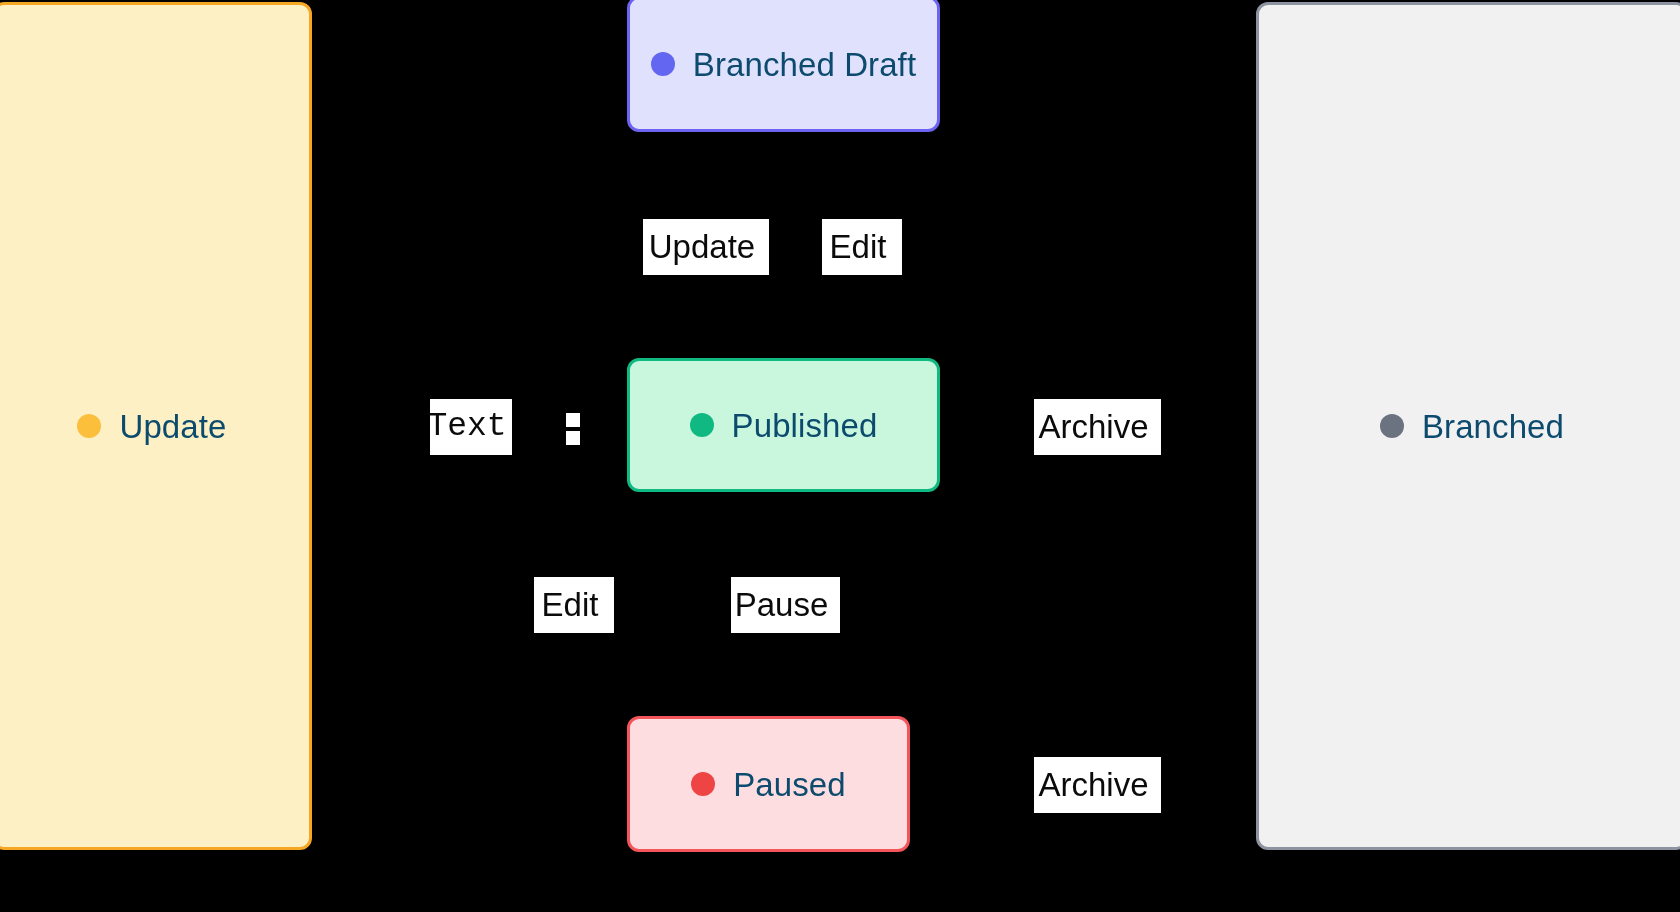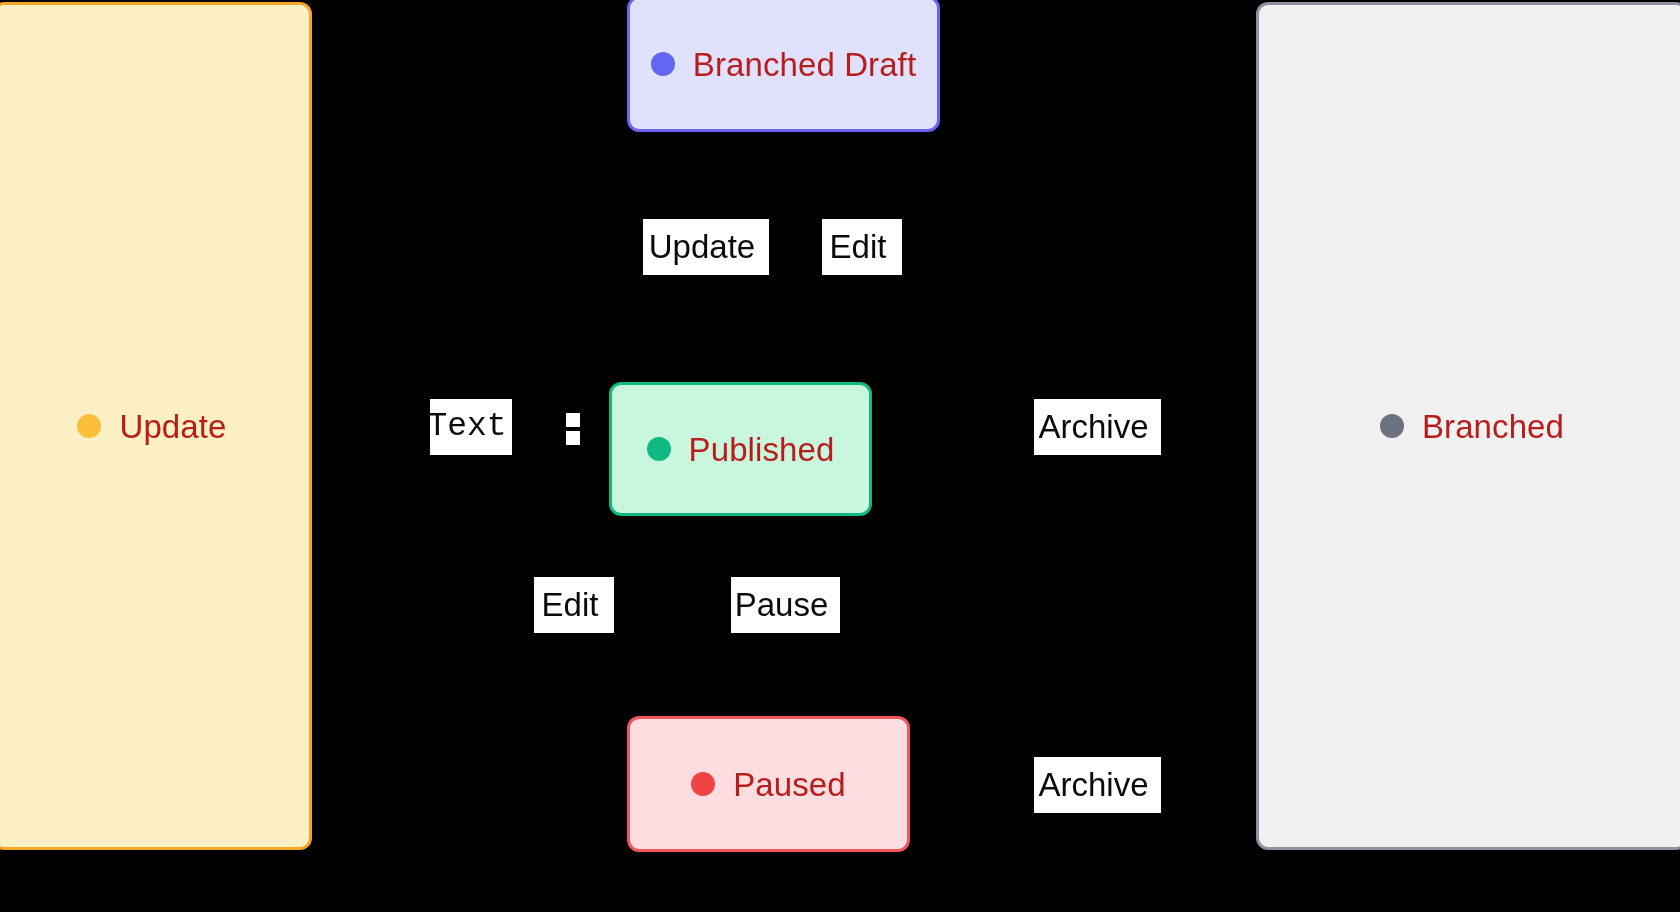--- a/index.html
+++ b/index.html
@@ -35,21 +35,21 @@
   }
   .node-dot {
     width: 24px;
     height: 24px;
     border-radius: 50%;
     flex: 0 0 auto;
   }
   .node-label {
     font-size: 33px;
     line-height: 1;
-    color: #b91c1c;
+    color: #0c4a6e;
     letter-spacing: 0.1px;
   }
 
   
   .edge-label {
     position: absolute;
     box-sizing: border-box;
     background: #ffffff;
     color: #0b0b0b;
     font-size: 33px;
@@ -79,21 +79,21 @@
     </div>
   </div>
 
   <div class="node" id="node-branched-draft" style="left: 627px; top: -4px; width: 313px; height: 136px; background: rgb(224, 226, 253); border-color: rgb(108, 99, 240); border-width: 3px;">
     <div class="node-inner">
       <span class="node-dot" style="background: rgb(99, 102, 241);"></span>
       <span class="node-label">Branched Draft</span>
     </div>
   </div>
 
-  <div class="node" id="node-published" style="left: 609px; top: 358px; width: 263px; height: 134px; background: rgb(200, 247, 221); border-color: rgb(16, 185, 129); border-width: 3px; margin-top: 24px;">
+  <div class="node" id="node-published" style="left: 627px; top: 358px; width: 313px; height: 134px; background: rgb(200, 247, 221); border-color: rgb(16, 185, 129); border-width: 3px;">
     <div class="node-inner">
       <span class="node-dot" style="background: rgb(16, 185, 129);"></span>
       <span class="node-label">Published</span>
     </div>
   </div>
 
   <div class="node" id="node-paused" style="left: 627px; top: 716px; width: 283px; height: 136px; background: rgb(253, 221, 224); border-color: rgb(242, 85, 90); border-width: 3px;">
     <div class="node-inner">
       <span class="node-dot" style="background: rgb(239, 68, 68);"></span>
       <span class="node-label">Paused</span>

